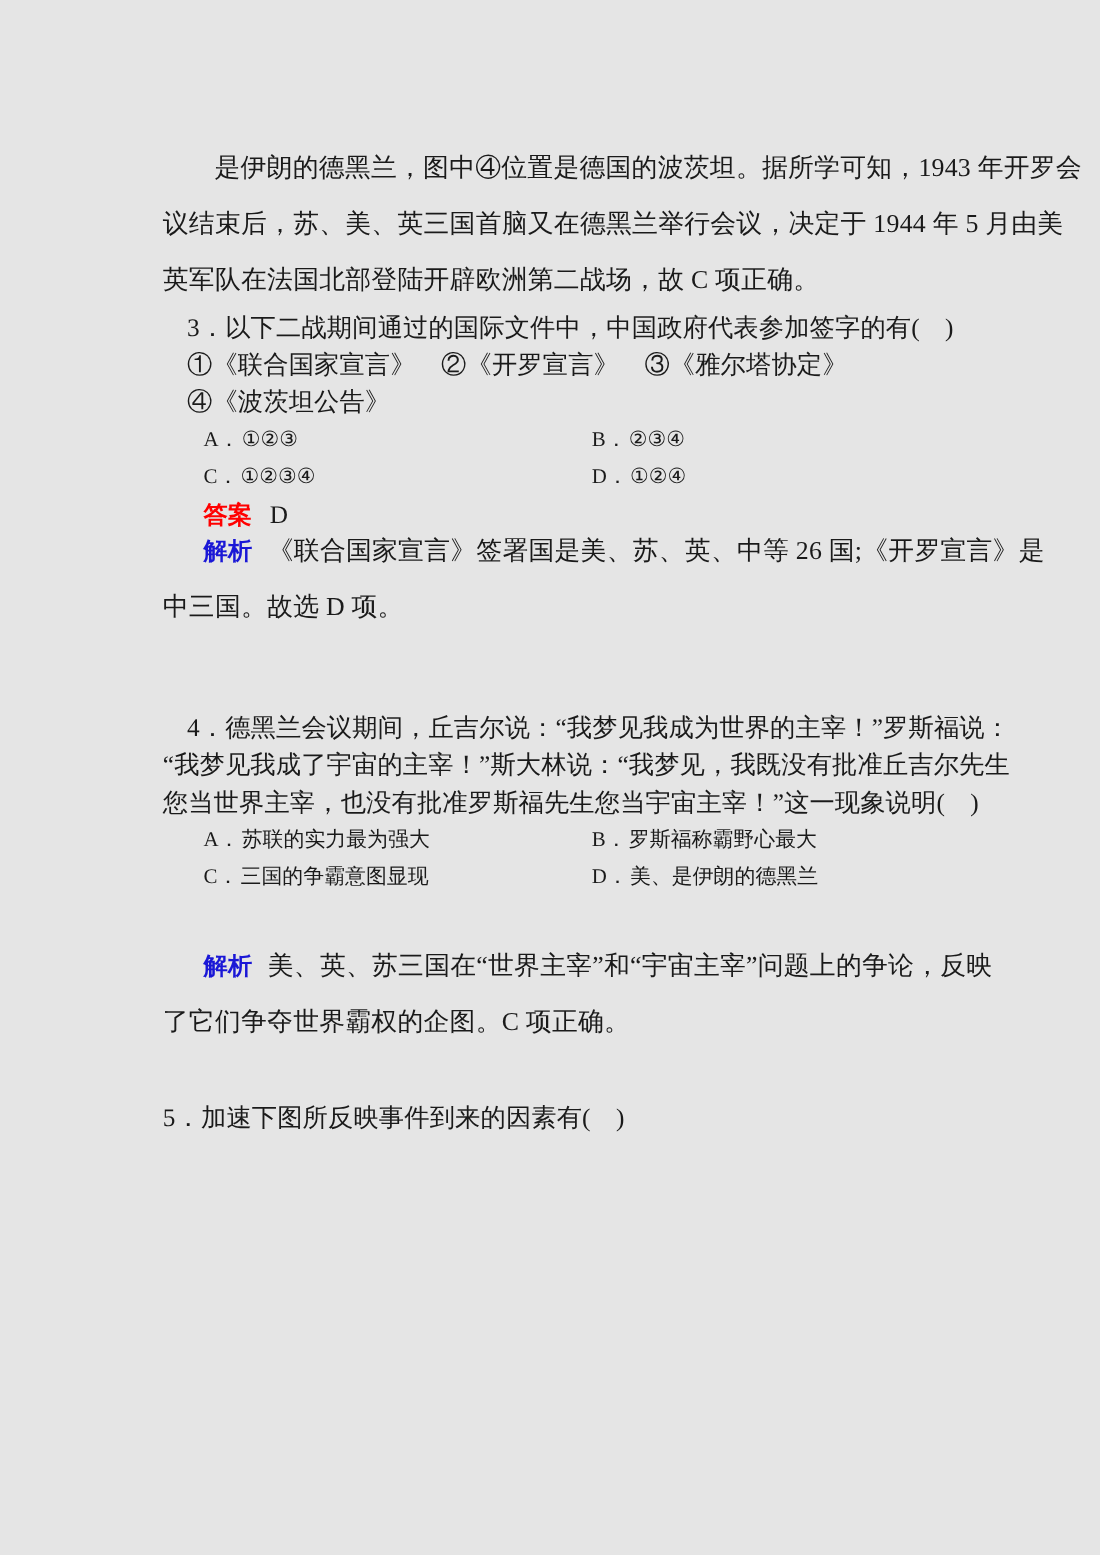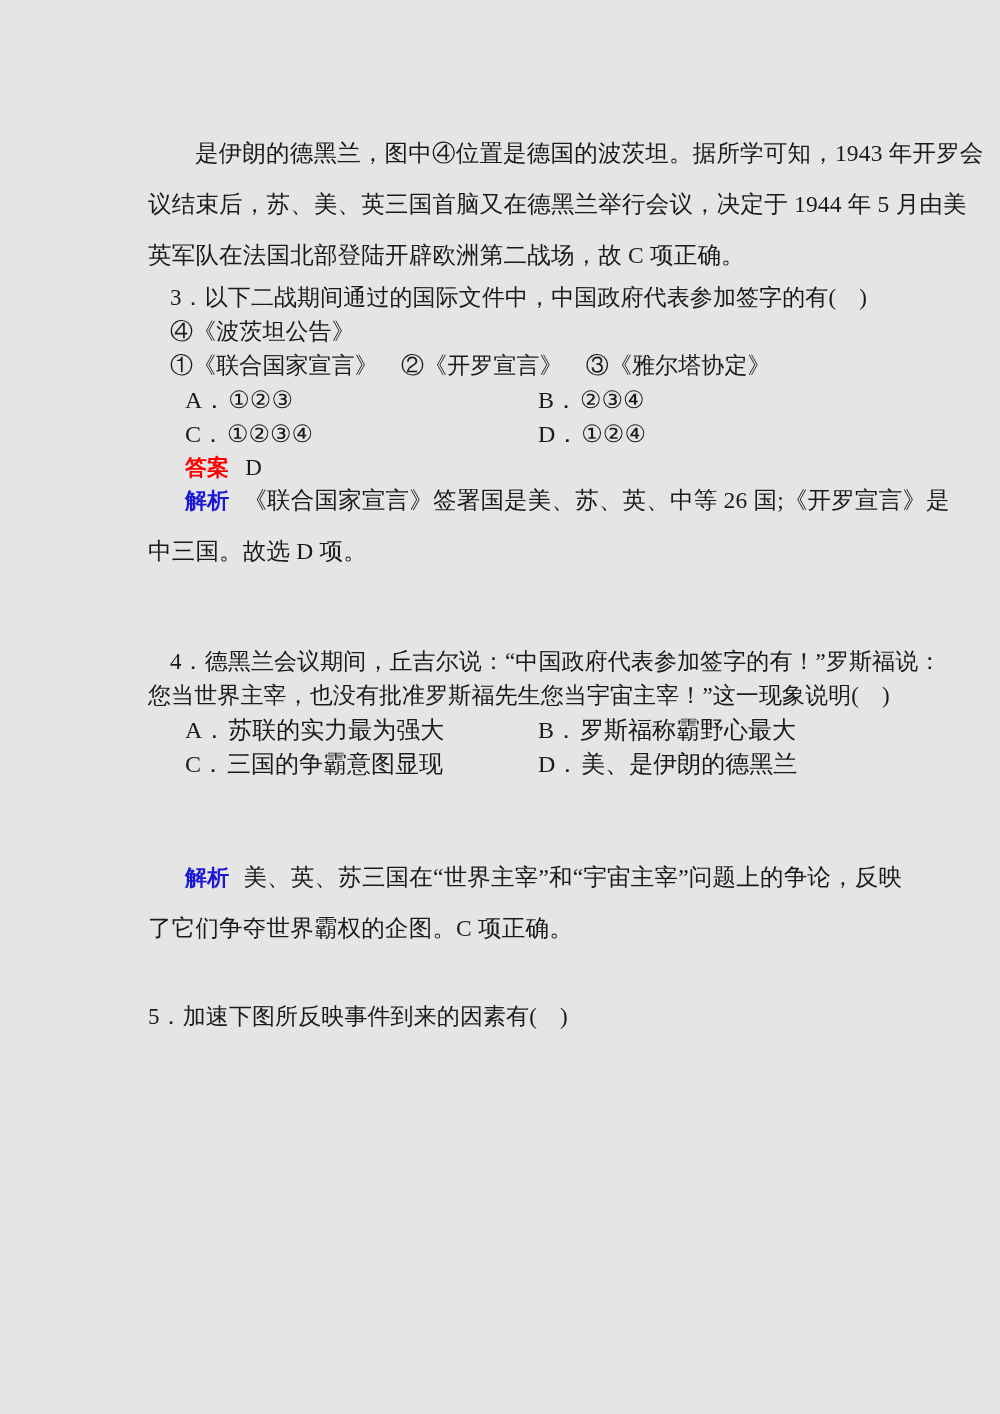--- a/index.html
+++ b/index.html
@@ -70,21 +70,21 @@
     font-weight: 700;
     font-size: 22px;
   }
   .exp-body { margin-left: 14px; }
 
   
   .optrow {
     position: relative;
     height: 34px;
     line-height: 34px;
-    font-size: 24px;
+    font-size: 19px;
   }
   .opt-a {
     position: absolute;
     left: 37px;
     top: 0;
     white-space: nowrap;
   }
   .opt-b {
     position: absolute;
     left: 390px;
@@ -110,22 +110,22 @@
 
   <div class="col" style="top: 281px;">
 
     <div class="tight">
       <div class="line" style="padding-left:22px;">
         <span>3．</span><span>以下二战期间通过的国际文件中，中国政府代表参加签字的有(</span><span class="blank-paren">&nbsp;&nbsp;&nbsp;&nbsp;</span><span>)</span>
       </div>
     </div>
 
     <div class="tight">
+      <div class="line" style="padding-left:22px;">①《联合国家宣言》　②《开罗宣言》　③《雅尔塔协定》</div>
       <div class="line" style="padding-left:22px;">④《波茨坦公告》</div>
-      <div class="line" style="padding-left:22px;">①《联合国家宣言》　②《开罗宣言》　③《雅尔塔协定》</div>
     </div>
 
     <div class="optrow">
       <div class="opt-a">
         <span class="opt-key">A．</span><span>①②③</span>
       </div>
       <div class="opt-b">
         <span class="opt-key">B．</span><span>②③④</span>
       </div>
     </div>
@@ -152,22 +152,23 @@
         <span class="exp-label">解析</span><span class="exp-body">《联合国家宣言》签署国是美、苏、英、中等 26 国;《开罗宣言》是</span>
       </div>
       <div class="line">中三国。故选 D 项。</div>
     </div>
   </div>
 
   <div class="col" style="top: 645px;">
 
     <div class="tight">
       <div class="line" style="padding-left:22px;">
-        <span>4．</span><span>德黑兰会议期间，丘吉尔说：“中国政府代表参加签字的有！”罗斯福说：</span>
-      </div>
+        <span>4．</span><span>德黑兰会议期间，丘吉尔说：“我梦见我成为世界的主宰！”罗斯福说：</span>
+      </div>
+      <div class="line">“我梦见我成了宇宙的主宰！”斯大林说：“我梦见，我既没有批准丘吉尔先生</div>
       <div class="line">
         <span>您当世界主宰，也没有批准罗斯福先生您当宇宙主宰！”这一现象说明(</span><span class="blank-paren">&nbsp;&nbsp;&nbsp;&nbsp;</span><span>)</span>
       </div>
     </div>
 
     <div class="optrow">
       <div class="opt-a">
         <span class="opt-key">A．</span><span>苏联的实力最为强大</span>
       </div>
       <div class="opt-b">

